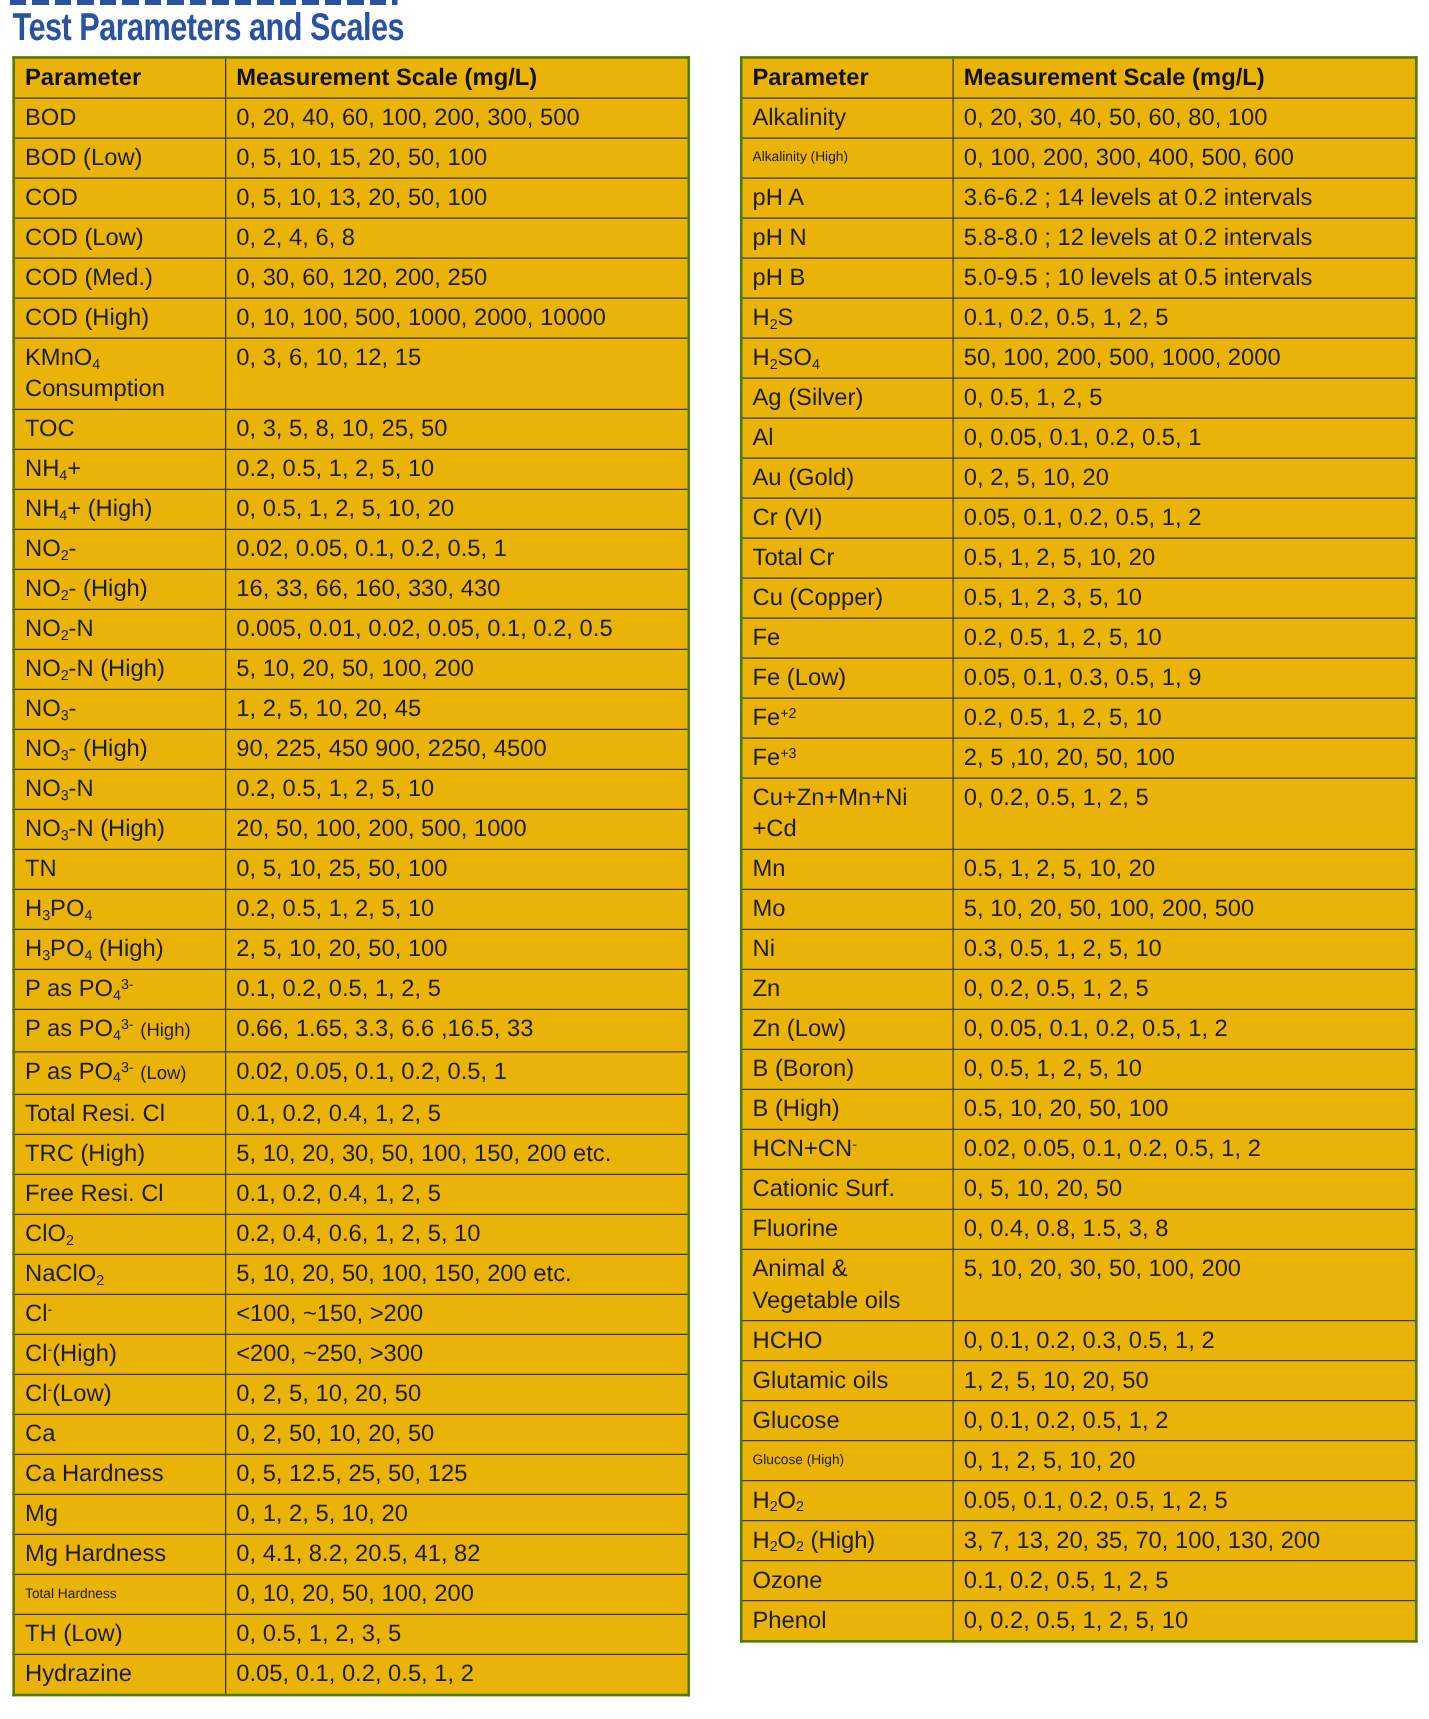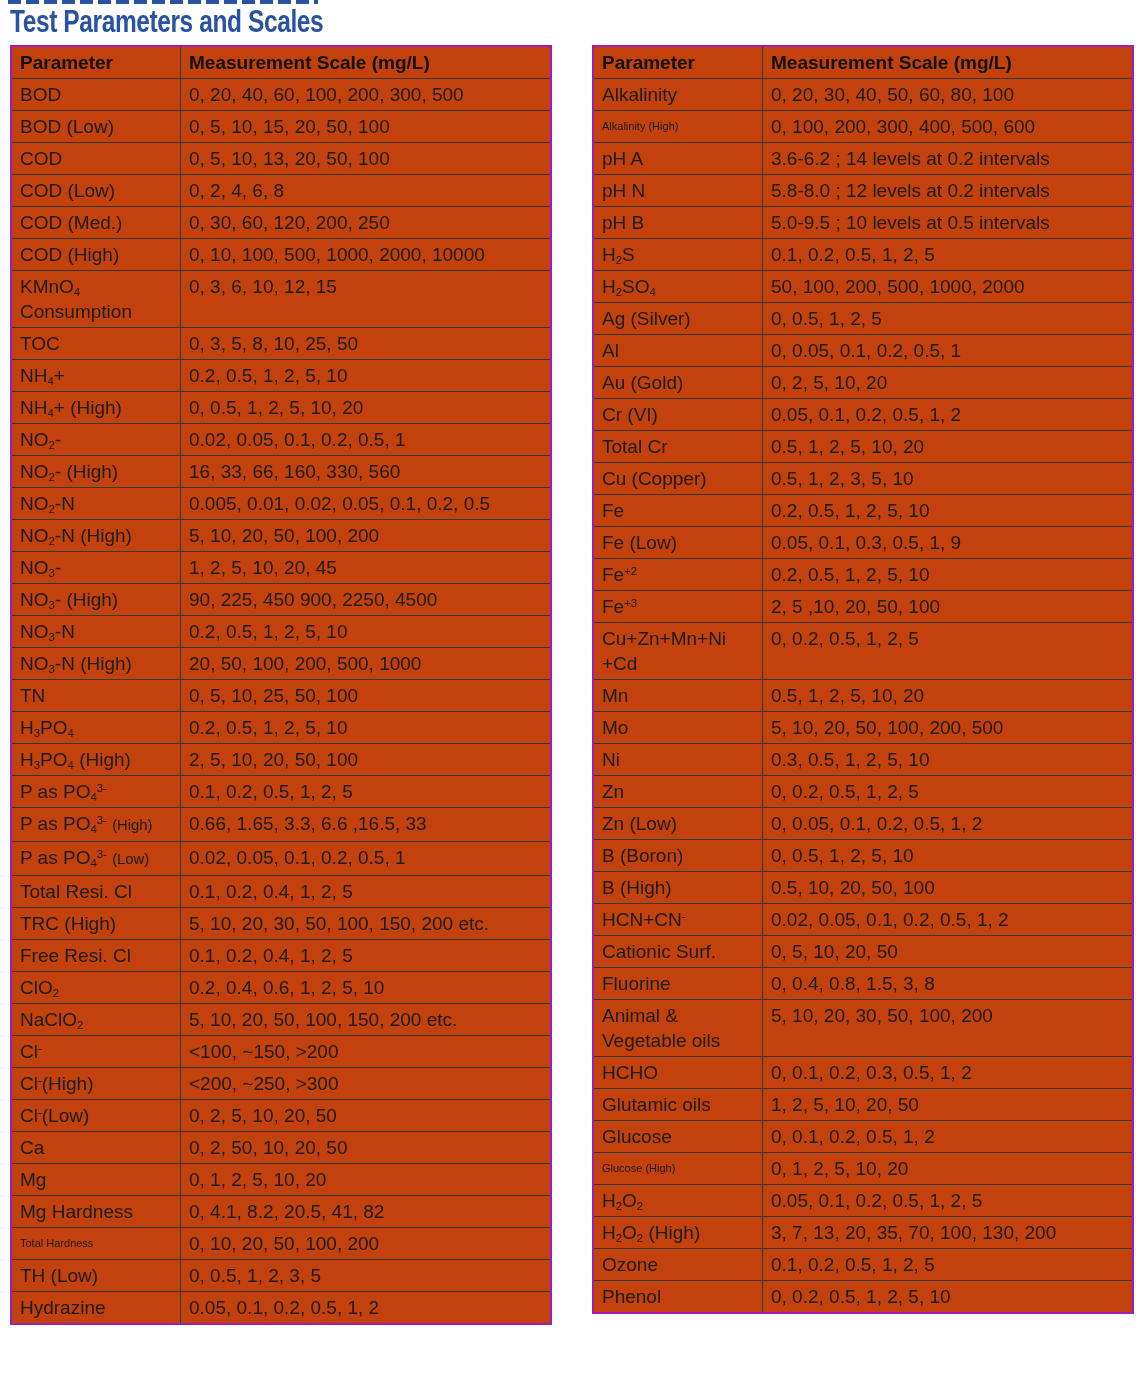--- a/index.html
+++ b/index.html
@@ -16,22 +16,22 @@
     font-size:31px; line-height:32px; font-weight:bold;
     color:#2a52a2; letter-spacing:-0.5px;
     transform:scaleX(0.79); transform-origin:left center;
     white-space:nowrap;
   }
 
   .tables { display:flex; gap:40px; align-items:flex-start; padding-left:10px; }
 
   table.params-table {
     border-collapse:collapse; table-layout:fixed;
-    width:542px; border:2px solid #a21caf;
-    background:#c2410c;
+    width:542px; border:2px solid #4d7c0f;
+    background:#eab308;
   }
   .params-table th, .params-table td {
     border:1.5px solid #383838;
     padding:3px 8px;
     font-size:19px; line-height:25px;
     text-align:left; vertical-align:top;
     overflow:hidden; white-space:nowrap;
   }
   .params-table td { white-space:normal; }
   .params-table th { font-weight:bold; color:#111; }
@@ -95,21 +95,21 @@
           <tr>
             <td class="col-param">NH<sub>4</sub>+ (High)</td>
             <td class="col-scale">0, 0.5, 1, 2, 5, 10, 20</td>
           </tr>
           <tr>
             <td class="col-param">NO<sub>2</sub>-</td>
             <td class="col-scale">0.02, 0.05, 0.1, 0.2, 0.5, 1</td>
           </tr>
           <tr>
             <td class="col-param">NO<sub>2</sub>- (High)</td>
-            <td class="col-scale">16, 33, 66, 160, 330, 560</td>
+            <td class="col-scale">16, 33, 66, 160, 330, 430</td>
           </tr>
           <tr>
             <td class="col-param">NO<sub>2</sub>-N</td>
             <td class="col-scale">0.005, 0.01, 0.02, 0.05, 0.1, 0.2, 0.5</td>
           </tr>
           <tr>
             <td class="col-param">NO<sub>2</sub>-N (High)</td>
             <td class="col-scale">5, 10, 20, 50, 100, 200</td>
           </tr>
           <tr>
@@ -180,20 +180,24 @@
             <td class="col-param">Cl<sup>-</sup>(High)</td>
             <td class="col-scale">&lt;200, ~250, &gt;300</td>
           </tr>
           <tr>
             <td class="col-param">Cl<sup>-</sup>(Low)</td>
             <td class="col-scale">0, 2, 5, 10, 20, 50</td>
           </tr>
           <tr>
             <td class="col-param">Ca</td>
             <td class="col-scale">0, 2, 50, 10, 20, 50</td>
+          </tr>
+          <tr>
+            <td class="col-param">Ca Hardness</td>
+            <td class="col-scale">0, 5, 12.5, 25, 50, 125</td>
           </tr>
           <tr>
             <td class="col-param">Mg</td>
             <td class="col-scale">0, 1, 2, 5, 10, 20</td>
           </tr>
           <tr>
             <td class="col-param">Mg Hardness</td>
             <td class="col-scale">0, 4.1, 8.2, 20.5, 41, 82</td>
           </tr>
           <tr class="sm-row">

